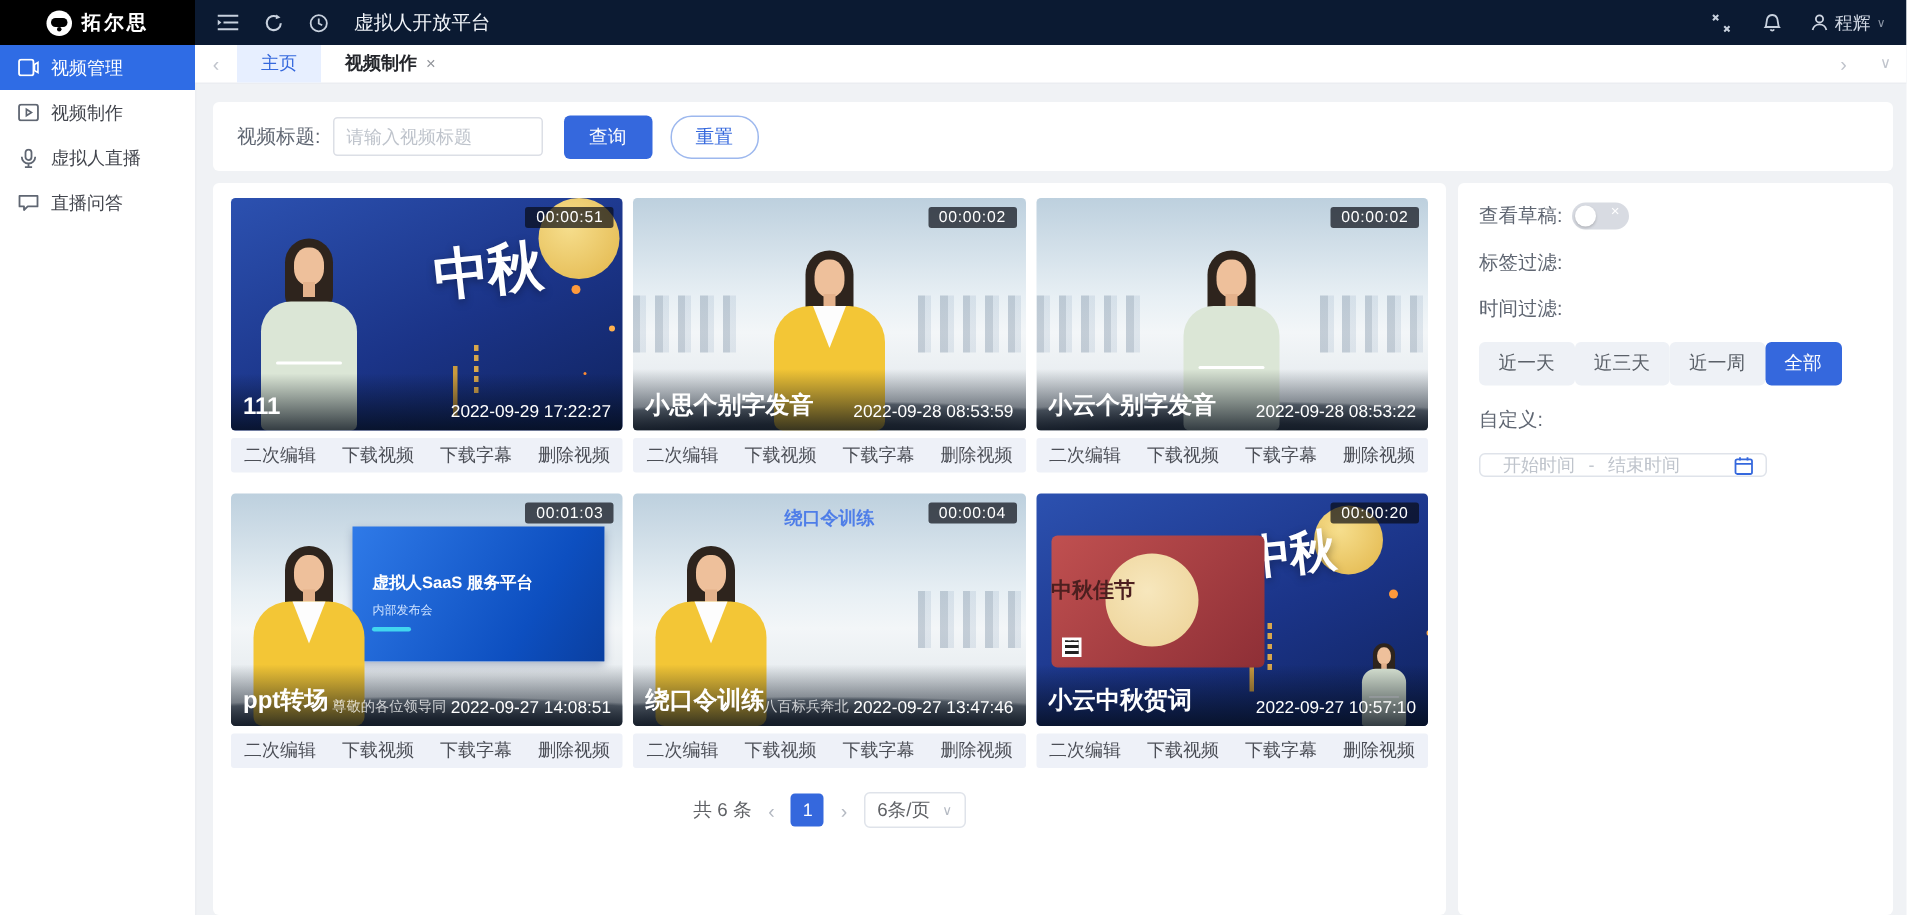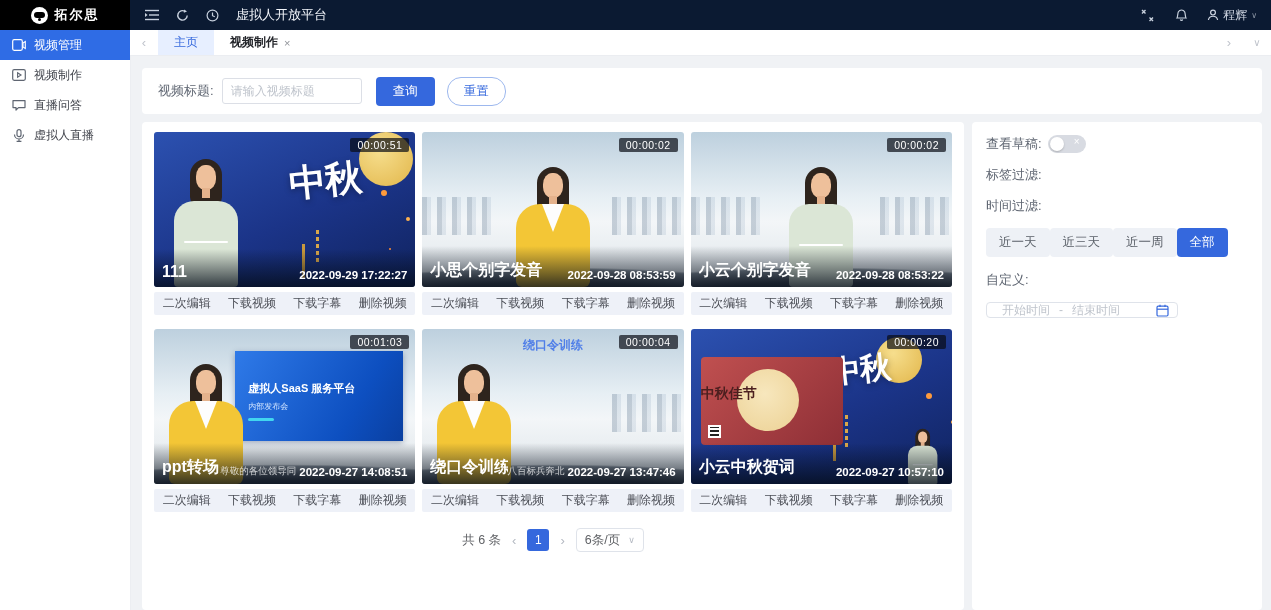--- a/index.html
+++ b/index.html
@@ -55,21 +55,21 @@
 
   
   .card { display:flex; flex-direction:column; }
   .thumb { position:relative; height:155px; border-radius:3px; overflow:hidden; cursor:pointer; }
   .thumb.light { background:linear-gradient(180deg,#bdd0de 0%,#e7eff4 42%,#f3f6f8 58%,#dce3e8 100%); }
   .thumb.festival { background:linear-gradient(155deg,#2c51b0 0%,#1b3488 55%,#10235f 100%); }
   .duration { position:absolute; top:6px; right:6px; background:rgba(8,12,20,.7); color:#fff; font-size:10.5px; padding:1px 7px; border-radius:2px; z-index:6; letter-spacing:.5px; }
   .thumb-bottom { position:absolute; left:0; right:0; bottom:0; z-index:5; display:flex; align-items:flex-end; padding:14px 8px 6px; background:linear-gradient(180deg,rgba(4,12,24,0),rgba(4,12,24,.78)); }
   .vtitle { flex:1; color:#fff; font-size:16px; font-weight:bold; white-space:nowrap; overflow:hidden; }
   .vcaption { color:rgba(255,255,255,.75); font-size:9.5px; margin-right:3px; white-space:nowrap; }
-  .vtime { color:#fff; font-size:11.5px; font-weight:bold; white-space:nowrap; }
+  .vtime { color:#fff; font-size:11.5px; font-weight:normal; white-space:nowrap; }
   .actions { margin-top:5px; height:23px; background:#eef1f8; border-radius:2px; display:flex; align-items:center; }
   .actions a { flex:1; text-align:center; font-size:12px; color:#4c4f57; text-decoration:none; cursor:pointer; }
 
   
   .skyline { position:absolute; bottom:52px; height:38px; width:72px; opacity:.65; background:repeating-linear-gradient(90deg, rgba(110,132,155,.55) 0 5px, rgba(150,172,195,.35) 5px 9px, rgba(0,0,0,0) 9px 15px); z-index:1; }
   .skyline.left { left:0; } .skyline.right { right:0; }
   .floor { position:absolute; bottom:0; left:-15%; width:130%; height:40px; background:radial-gradient(115% 120% at 50% 130%, #4d545e 35%, #8a949e 62%, rgba(255,255,255,0) 66%); z-index:2; }
   .moon { position:absolute; border-radius:50%; background:radial-gradient(circle at 38% 35%, #f6de8d, #e2b64a); z-index:1; }
   .thumb.c1 .moon { top:0; right:2px; width:54px; height:54px; }
   .thumb.c6 .moon { top:8px; right:30px; width:46px; height:46px; }
@@ -201,31 +201,31 @@
         <span>视频管理</span>
       </div>
       <div class="side-item">
         <svg width="14" height="12" viewBox="0 0 14 12">
             <rect x="0.7" y="0.7" width="12.6" height="10.6" rx="1.5" fill="none" stroke="#5f6672" stroke-width="1.2"></rect>
             <path d="M5.6 3.8 L9 6 L5.6 8.2 Z" fill="none" stroke="#5f6672" stroke-width="1.1"></path>
           </svg>
         <span>视频制作</span>
       </div>
       <div class="side-item">
-        <svg width="14" height="12" viewBox="0 0 14 12">
-            <path d="M1 1.6 h12 v7 h-6.5 l-2.5 2.4 v-2.4 h-3 Z" fill="none" stroke="#5f6672" stroke-width="1.2" stroke-linejoin="round"></path>
-          </svg>
-        <span>直播问答</span>
-      </div>
-      <div class="side-item">
         <svg width="12" height="13" viewBox="0 0 12 13">
             <rect x="4" y="0.7" width="4" height="7" rx="2" fill="none" stroke="#5f6672" stroke-width="1.2"></rect>
             <path d="M1.5 5.5 a4.5 4.5 0 0 0 9 0 M6 10 V12.4 M3.6 12.4 h4.8" fill="none" stroke="#5f6672" stroke-width="1.2"></path>
           </svg>
         <span>虚拟人直播</span>
+      </div>
+      <div class="side-item">
+        <svg width="14" height="12" viewBox="0 0 14 12">
+            <path d="M1 1.6 h12 v7 h-6.5 l-2.5 2.4 v-2.4 h-3 Z" fill="none" stroke="#5f6672" stroke-width="1.2" stroke-linejoin="round"></path>
+          </svg>
+        <span>直播问答</span>
       </div>
     </div>
 
     <div class="main">
 
       <div class="tabbar">
         <span class="tab-nav">‹</span>
         <div class="tab home">
           <span>主页</span>
         </div>

